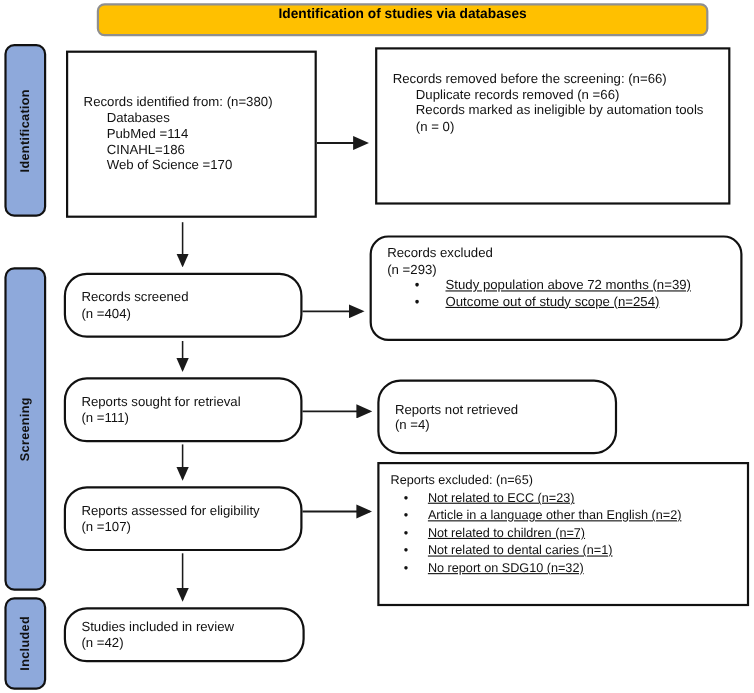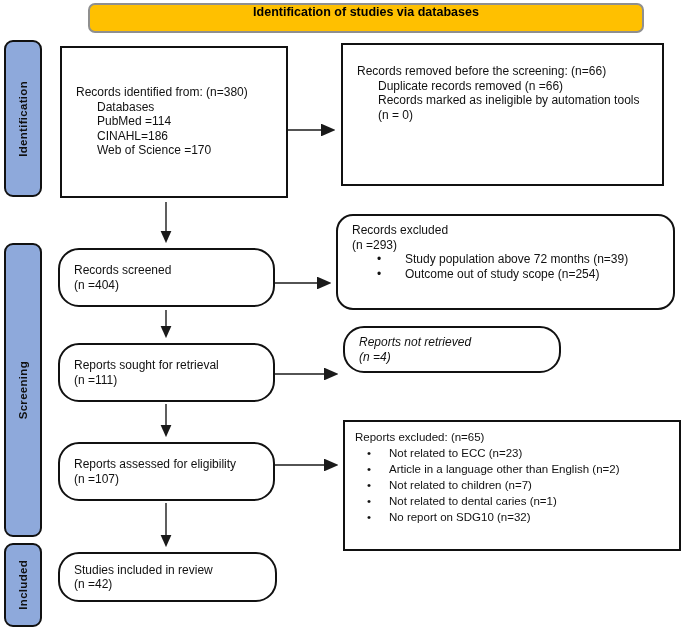--- a/index.html
+++ b/index.html
@@ -42,33 +42,33 @@
   
   .fbox {
     position: absolute;
     background: #ffffff;
     border: 2px solid #111111;
     font-size: 12px; line-height: 14.5px;
     box-sizing: border-box;
   }
   .fbox .title { }
   .fbox .sub   { padding-left: 21px; }
-  .fbox ul { margin: 0; padding: 0; list-style: none; }
+  .fbox ul { margin: 0; padding: 0; list-style: none; text-decoration: underline; }
   .fbox li { position: relative; }
 
   #box-identified { left: 60px; top: 46px; width: 228px; height: 152px; padding: 37px 8px 0 14px; }
   #box-removed    { left: 341px; top: 43px; width: 323px; height: 143px; padding: 19px 10px 0 14px; }
 
   .twoline {
     display: flex; flex-direction: column; justify-content: center;
     padding-left: 14px; padding-right: 6px; border-radius: 21px;
   }
   #box-screened       { left: 58px;  top: 248px; width: 217px; height: 59px; }
   #box-sought         { left: 58px;  top: 343px; width: 217px; height: 59px; }
-  #box-not-retrieved  { left: 343px; top: 326px; width: 218px; height: 47px; font-style: italic; }
+  #box-not-retrieved  { left: 343px; top: 345px; width: 218px; height: 68px; }
   #box-assessed       { left: 58px;  top: 442px; width: 217px; height: 59px; }
   #box-included       { left: 58px;  top: 552px; width: 219px; height: 50px; }
 
   #box-records-excluded { left: 336px; top: 214px; width: 339px; height: 96px; padding: 7px 8px 0 14px; border-radius: 17px; }
   #box-records-excluded li { margin-left: 25px; padding-left: 28px; }
   #box-records-excluded li::before { content: "\2022"; position: absolute; left: 0; }
 
   #box-reports-excluded { left: 343px; top: 420px; width: 338px; height: 131px; padding: 7px 6px 0 10px; font-size: 11.5px; line-height: 16px; }
   #box-reports-excluded li { margin-left: 12px; padding-left: 22px; }
   #box-reports-excluded li::before { content: "\2022"; position: absolute; left: 0; }

